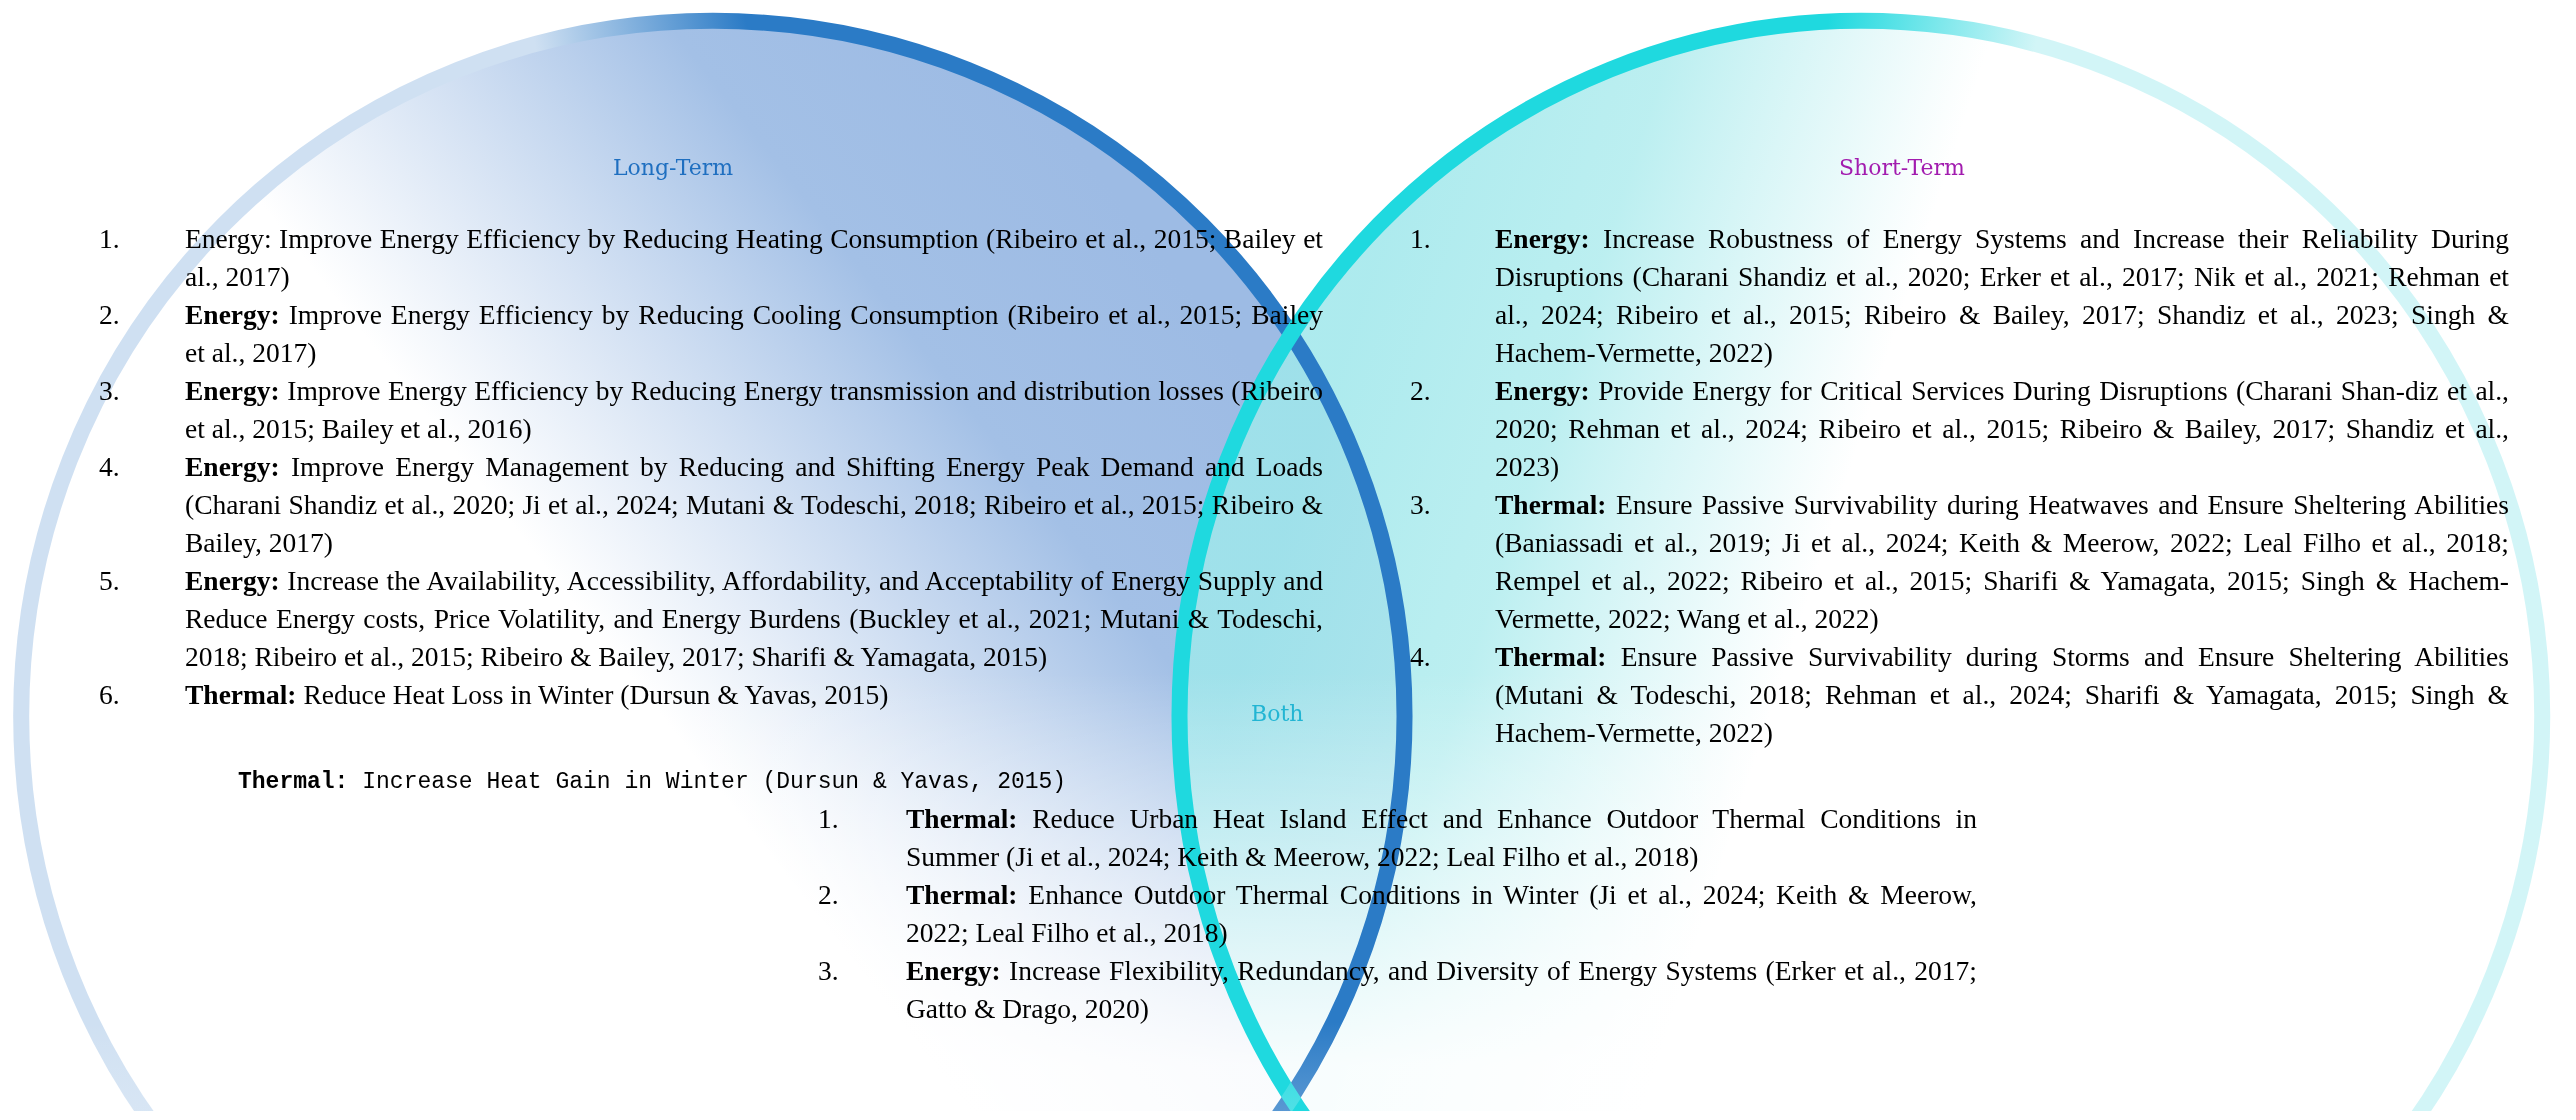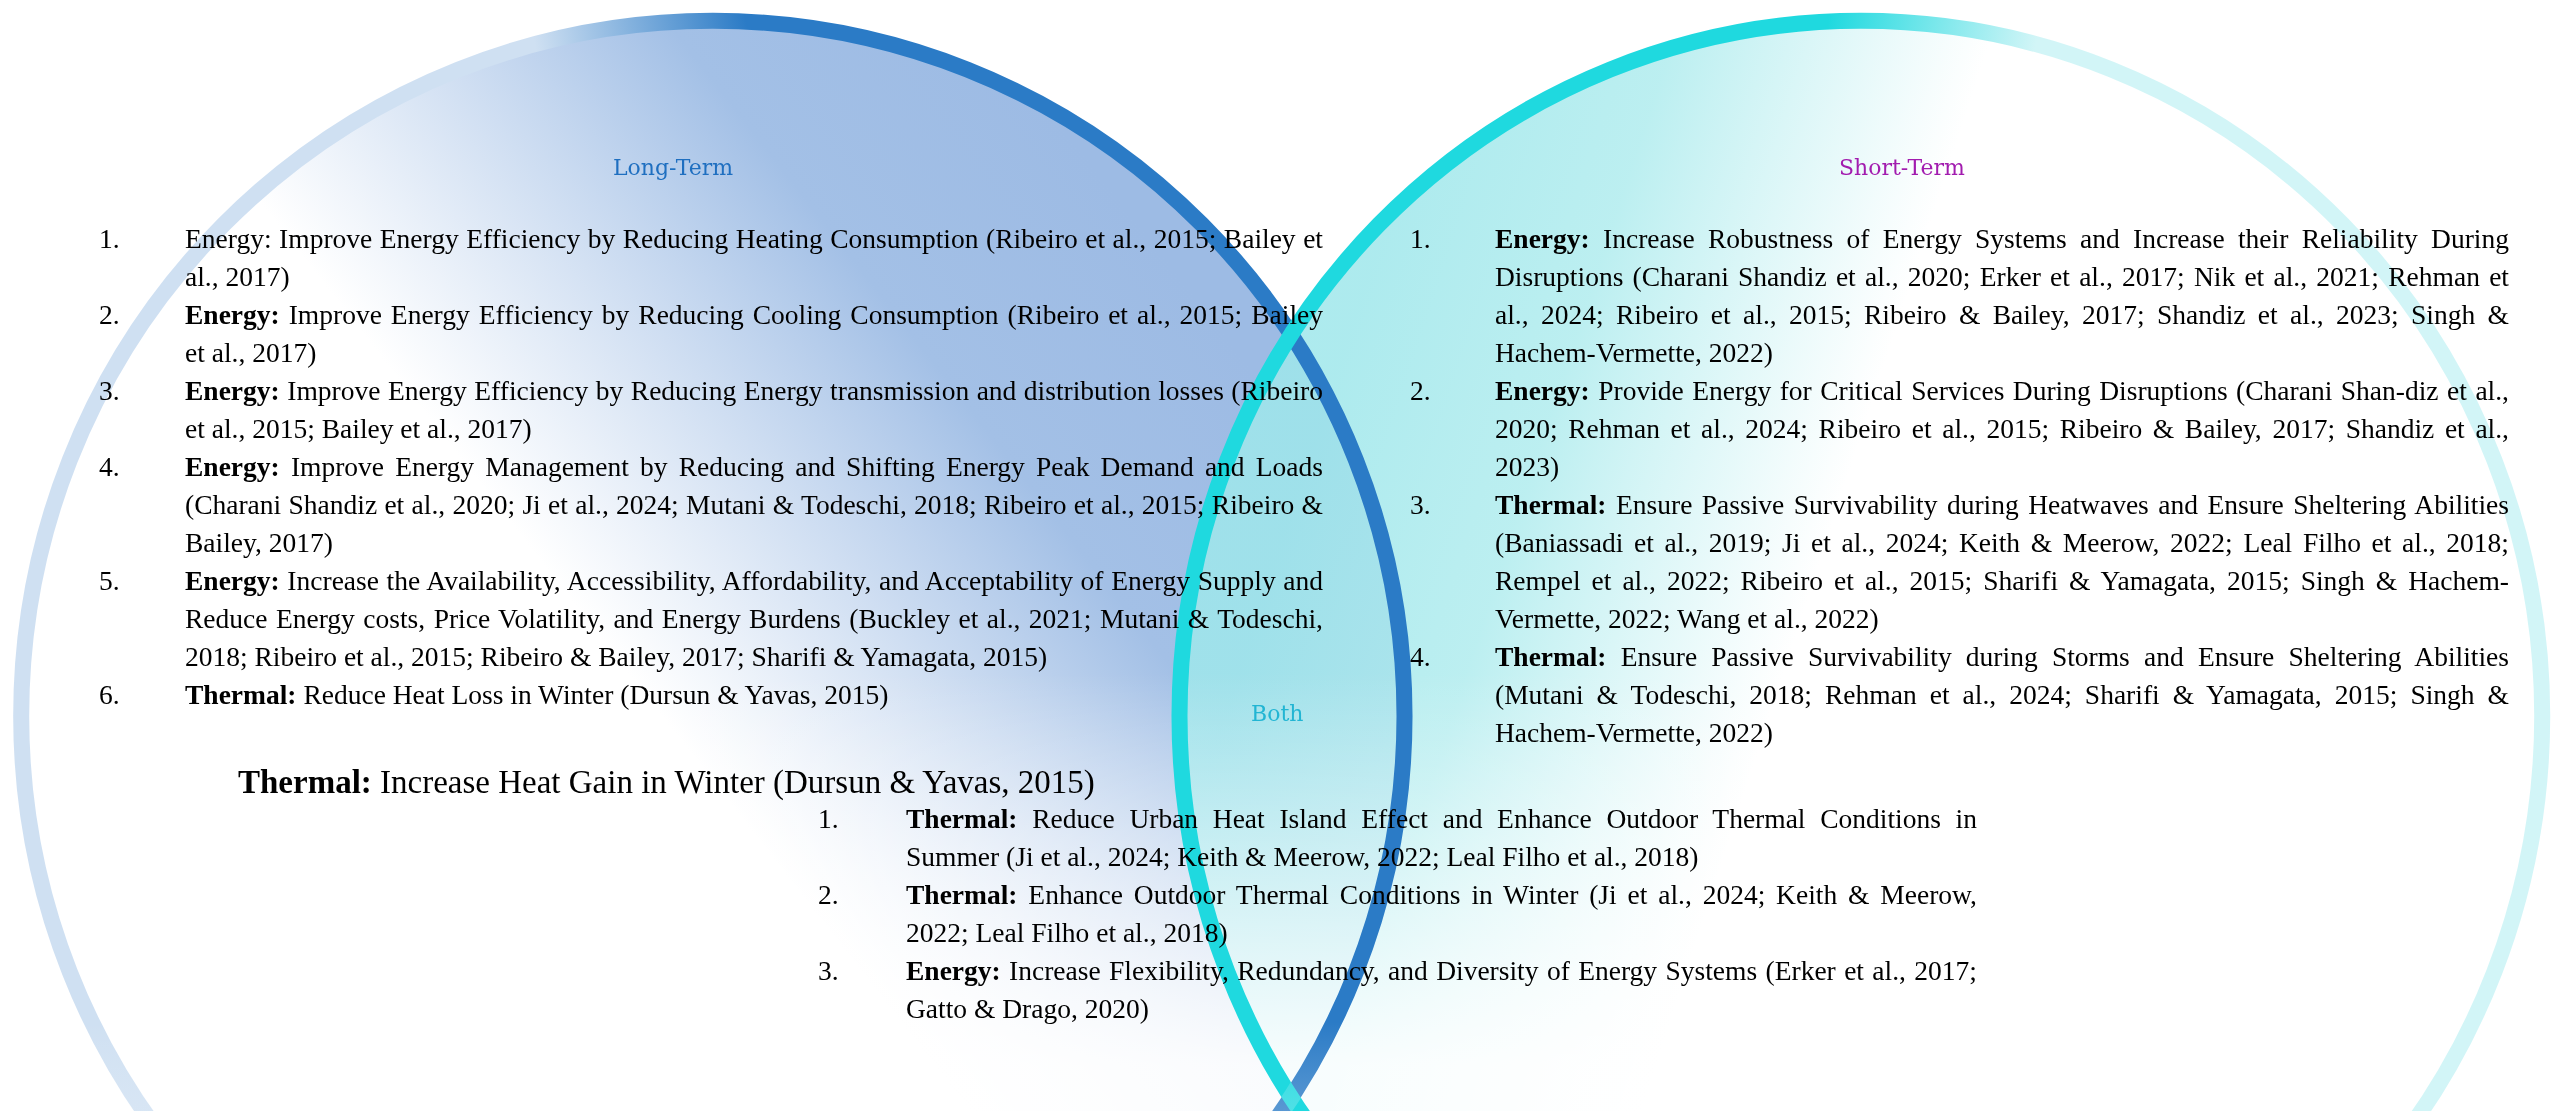--- a/index.html
+++ b/index.html
@@ -6,22 +6,22 @@
   body { width:2576px; height:1121px; position:relative; overflow:hidden;
          font-family:"DejaVu Serif","Liberation Serif",serif; color:#000; }
   #venn { position:absolute; left:0; top:0; width:2576px; height:1121px; }
   .title { position:absolute; font-family:"DejaVu Serif","Liberation Serif",serif;
            font-size:22px; line-height:40px; white-space:nowrap; }
   .list { position:absolute; font-family:"Liberation Serif","DejaVu Serif",serif;
           font-size:27.5px; line-height:38px; }
   .item { position:relative; padding-left:var(--indent); text-align:justify; }
   .num { position:absolute; left:0; top:0; }
   .cat { font-weight:bold; }
-  .extra { position:absolute; font-family:Liberation Serif, serif;
-           font-size:33px; line-height:38px; white-space:nowrap; }
+  .extra { position:absolute; font-family:Liberation Mono, monospace;
+           font-size:23px; line-height:38px; white-space:nowrap; }
 </style>
 </head>
 <body>
 
 <svg id="venn" xmlns="http://www.w3.org/2000/svg" width="2576" height="1121" viewBox="0 0 4499 1957">
   <defs>
     <linearGradient id="ltFill" x1="0.15" y1="0.75" x2="0.85" y2="0.2">
       <stop offset="0" stop-color="#ffffff" stop-opacity="1"></stop>
       <stop offset="0.45" stop-color="#ffffff" stop-opacity="0.9"></stop>
       <stop offset="0.8" stop-color="#A3C0E6" stop-opacity="1"></stop>
@@ -80,21 +80,21 @@
   <div class="item">
     <span class="num">1.</span>
     <span>Energy:</span><span> Improve Energy Efficiency by Reducing Heating Consumption (Ribeiro et al., 2015; Bailey et al., 2017)</span>
   </div>
   <div class="item">
     <span class="num">2.</span>
     <span class="cat">Energy:</span><span> Improve Energy Efficiency by Reducing Cooling Consumption (Ribeiro et al., 2015; Bailey et al., 2017)</span>
   </div>
   <div class="item">
     <span class="num">3.</span>
-    <span class="cat">Energy:</span><span> Improve Energy Efficiency by Reducing Energy transmission and distribution losses (Ribeiro et al., 2015; Bailey et al., 2017)</span>
+    <span class="cat">Energy:</span><span> Improve Energy Efficiency by Reducing Energy transmission and distribution losses (Ribeiro et al., 2015; Bailey et al., 2016)</span>
   </div>
   <div class="item">
     <span class="num">4.</span>
     <span class="cat">Energy:</span><span> Improve Energy Management by Reducing and Shifting Energy Peak Demand and Loads (Charani Shandiz et al., 2020; Ji et al., 2024; Mutani &amp; Todeschi, 2018; Ribeiro et al., 2015; Ribeiro &amp; Bailey, 2017)</span>
   </div>
   <div class="item">
     <span class="num">5.</span>
     <span class="cat">Energy:</span><span> Increase the Availability, Accessibility, Affordability, and Acceptability of Energy Supply and Reduce Energy costs, Price Volatility, and Energy Burdens (Buckley et al., 2021; Mutani &amp; Todeschi, 2018; Ribeiro et al., 2015; Ribeiro &amp; Bailey, 2017; Sharifi &amp; Yamagata, 2015)</span>
   </div>
   <div class="item">

